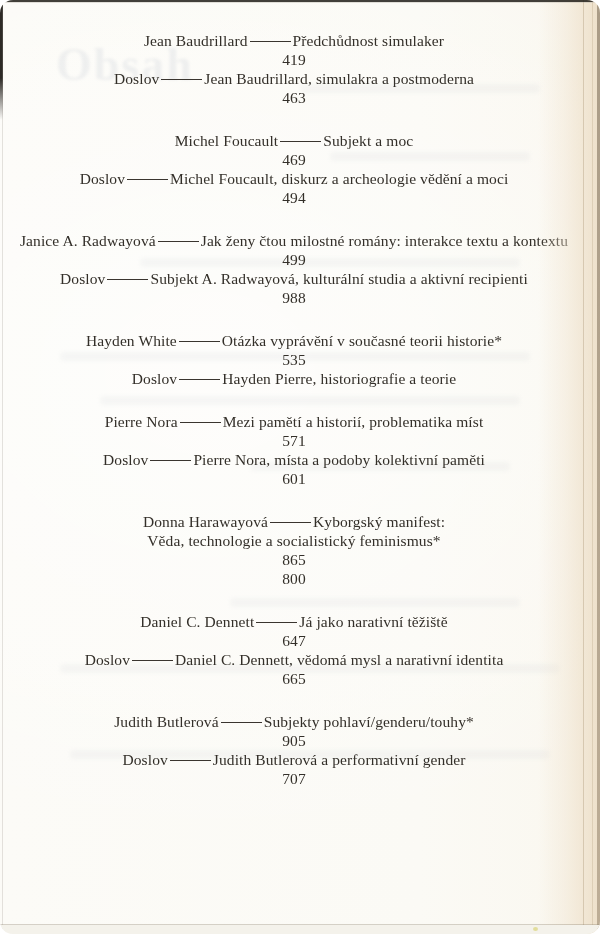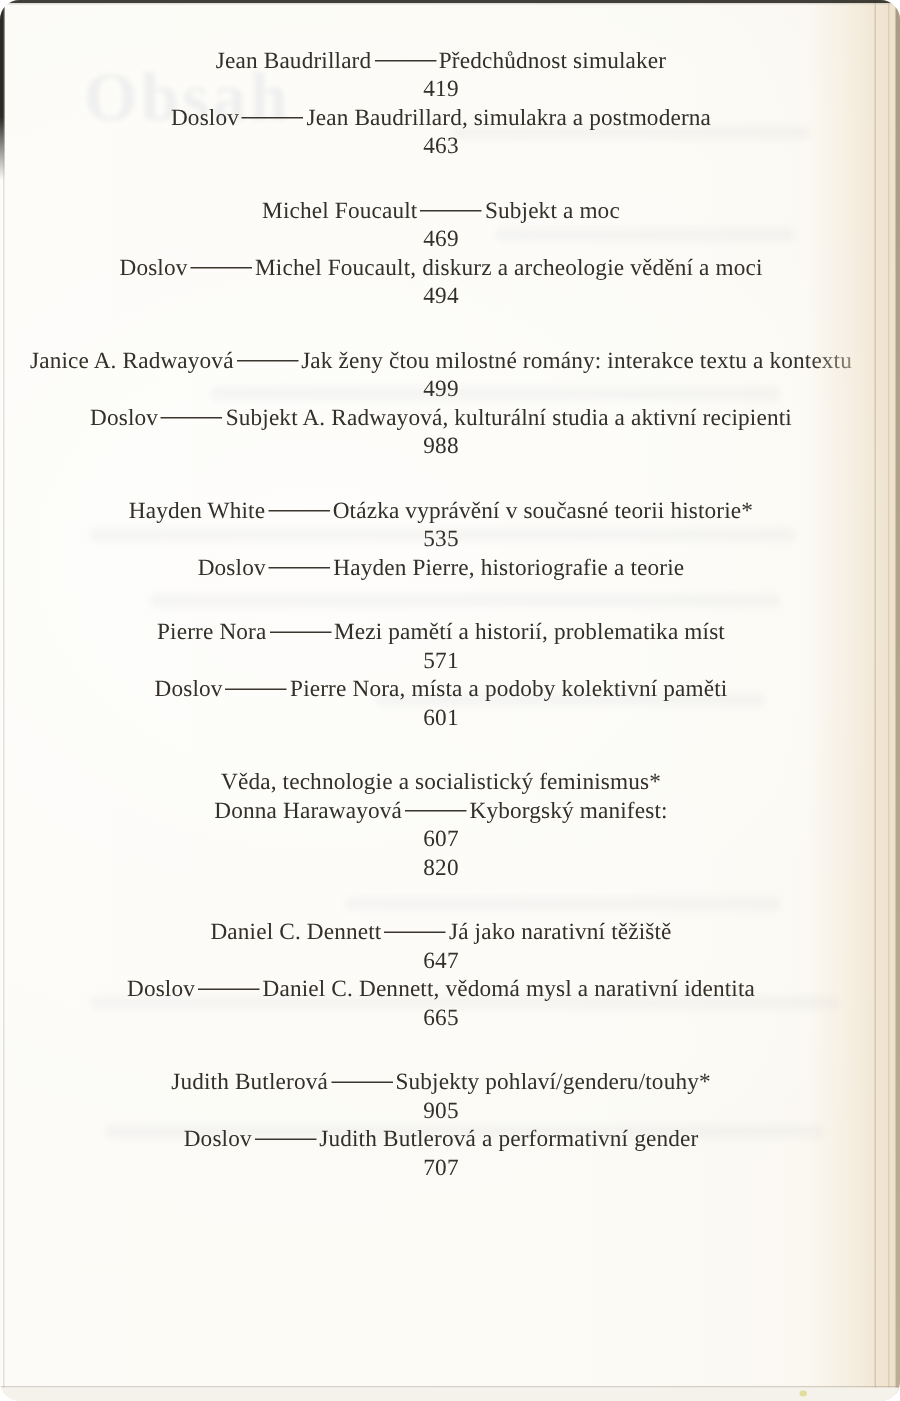--- a/index.html
+++ b/index.html
@@ -106,24 +106,24 @@
         <div class="line"><span>535</span></div>
         <div class="line"><span>Doslov</span><span class="rule"></span><span>Hayden Pierre, historiografie a teorie</span></div>
       </div>
       <div class="entry">
         <div class="line"><span>Pierre Nora</span><span class="rule"></span><span>Mezi pamětí a historií, problematika míst</span></div>
         <div class="line"><span>571</span></div>
         <div class="line"><span>Doslov</span><span class="rule"></span><span>Pierre Nora, místa a podoby kolektivní paměti</span></div>
         <div class="line"><span>601</span></div>
       </div>
       <div class="entry">
+        <div class="line"><span>Donna Harawayová</span><span class="rule"></span><span>Kyborgský manifest:</span></div>
         <div class="line"><span>Věda, technologie a socialistický feminismus*</span></div>
-        <div class="line"><span>Donna Harawayová</span><span class="rule"></span><span>Kyborgský manifest:</span></div>
-        <div class="line"><span>607</span></div>
-        <div class="line"><span>820</span></div>
+        <div class="line"><span>865</span></div>
+        <div class="line"><span>800</span></div>
       </div>
       <div class="entry">
         <div class="line"><span>Daniel C. Dennett</span><span class="rule"></span><span>Já jako narativní těžiště</span></div>
         <div class="line"><span>647</span></div>
         <div class="line"><span>Doslov</span><span class="rule"></span><span>Daniel C. Dennett, vědomá mysl a narativní identita</span></div>
         <div class="line"><span>665</span></div>
       </div>
       <div class="entry">
         <div class="line"><span>Judith Butlerová</span><span class="rule"></span><span>Subjekty pohlaví/genderu/touhy*</span></div>
         <div class="line"><span>905</span></div>

